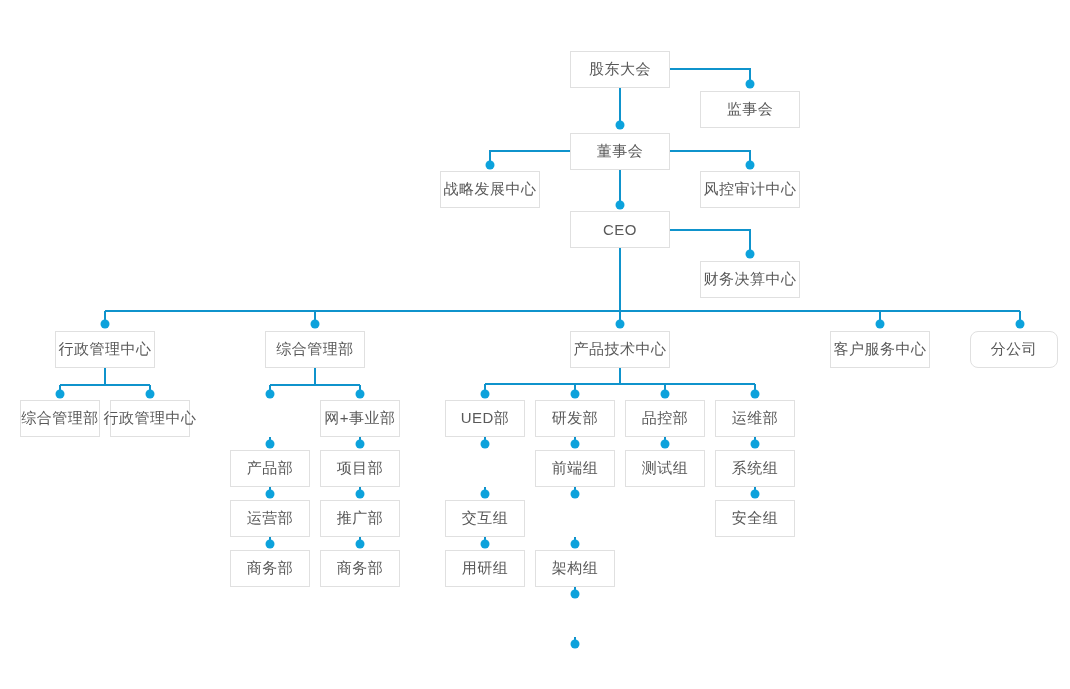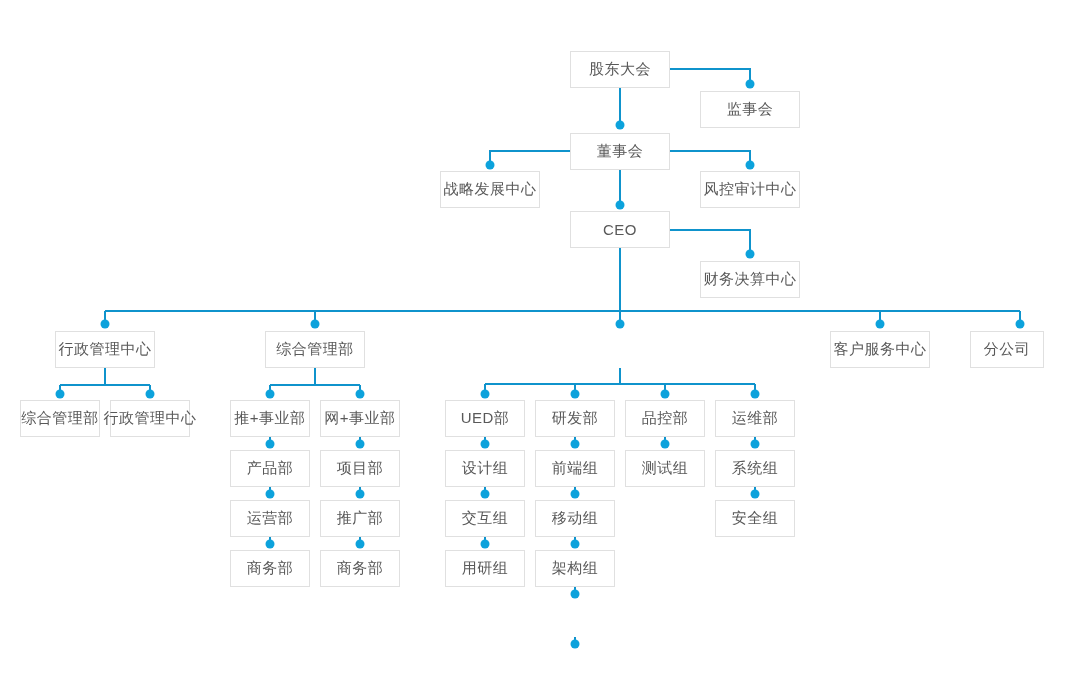--- a/index.html
+++ b/index.html
@@ -26,21 +26,21 @@
     width:80px;height:37px;
     background:#fff;
     border:1px solid var(--node-border);
     display:flex;align-items:center;justify-content:center;
     font-size:15px;color:var(--node-text);
     white-space:nowrap;
     letter-spacing:0.5px;
     text-align:right;
   }
   .node.w100{width:100px;}
-  .node.w98{width:74px;}
+  .node.w98{width:88px;border-radius:8px;}
 </style>
 </head>
 <body>
 
 <div class="canvas">
 
   <svg class="connectors" width="1070" height="689" viewBox="0 0 1070 689" xmlns="http://www.w3.org/2000/svg">
     <g>
 
       <polyline points="620,88 620,125"></polyline>
@@ -153,37 +153,37 @@
   <div class="node w100" style="left:570px;top:211px">
       <span>CEO</span>
     </div>
 
   <div class="node w100" style="left:55px;top:331px">
       <span>行政管理中心</span>
     </div>
   <div class="node w100" style="left:265px;top:331px">
       <span>综合管理部</span>
     </div>
+  <div class="node w100" style="left:570px;top:331px">
+      <span>产品技术中心</span>
+    </div>
   <div class="node w100" style="left:830px;top:331px">
       <span>客户服务中心</span>
     </div>
   <div class="node w98" style="left:970px;top:331px">
       <span>分公司</span>
     </div>
 
   <div class="node" style="left:20px;top:400px">
       <span>综合管理部</span>
     </div>
   <div class="node" style="left:110px;top:400px">
       <span>行政管理中心</span>
     </div>
 
-  <div class="node" style="left:230px;top:400px">
-      <span>推+事业部</span>
-    </div>
   <div class="node" style="left:320px;top:400px">
       <span>网+事业部</span>
     </div>
   <div class="node" style="left:230px;top:450px">
       <span>产品部</span>
     </div>
   <div class="node" style="left:230px;top:500px">
       <span>运营部</span>
     </div>
   <div class="node" style="left:320px;top:450px">
@@ -204,38 +204,32 @@
     </div>
   <div class="node" style="left:535px;top:400px">
       <span>研发部</span>
     </div>
   <div class="node" style="left:625px;top:400px">
       <span>品控部</span>
     </div>
   <div class="node" style="left:715px;top:400px">
       <span>运维部</span>
     </div>
-  <div class="node" style="left:445px;top:450px">
-      <span>设计组</span>
-    </div>
   <div class="node" style="left:535px;top:450px">
       <span>前端组</span>
     </div>
   <div class="node" style="left:625px;top:450px">
       <span>测试组</span>
     </div>
   <div class="node" style="left:715px;top:450px">
       <span>系统组</span>
     </div>
   <div class="node" style="left:445px;top:500px">
       <span>交互组</span>
     </div>
-  <div class="node" style="left:535px;top:500px">
-      <span>移动组</span>
-    </div>
   <div class="node" style="left:715px;top:500px">
       <span>安全组</span>
     </div>
   <div class="node" style="left:445px;top:550px">
       <span>用研组</span>
     </div>
   <div class="node" style="left:535px;top:550px">
       <span>架构组</span>
     </div>
 

